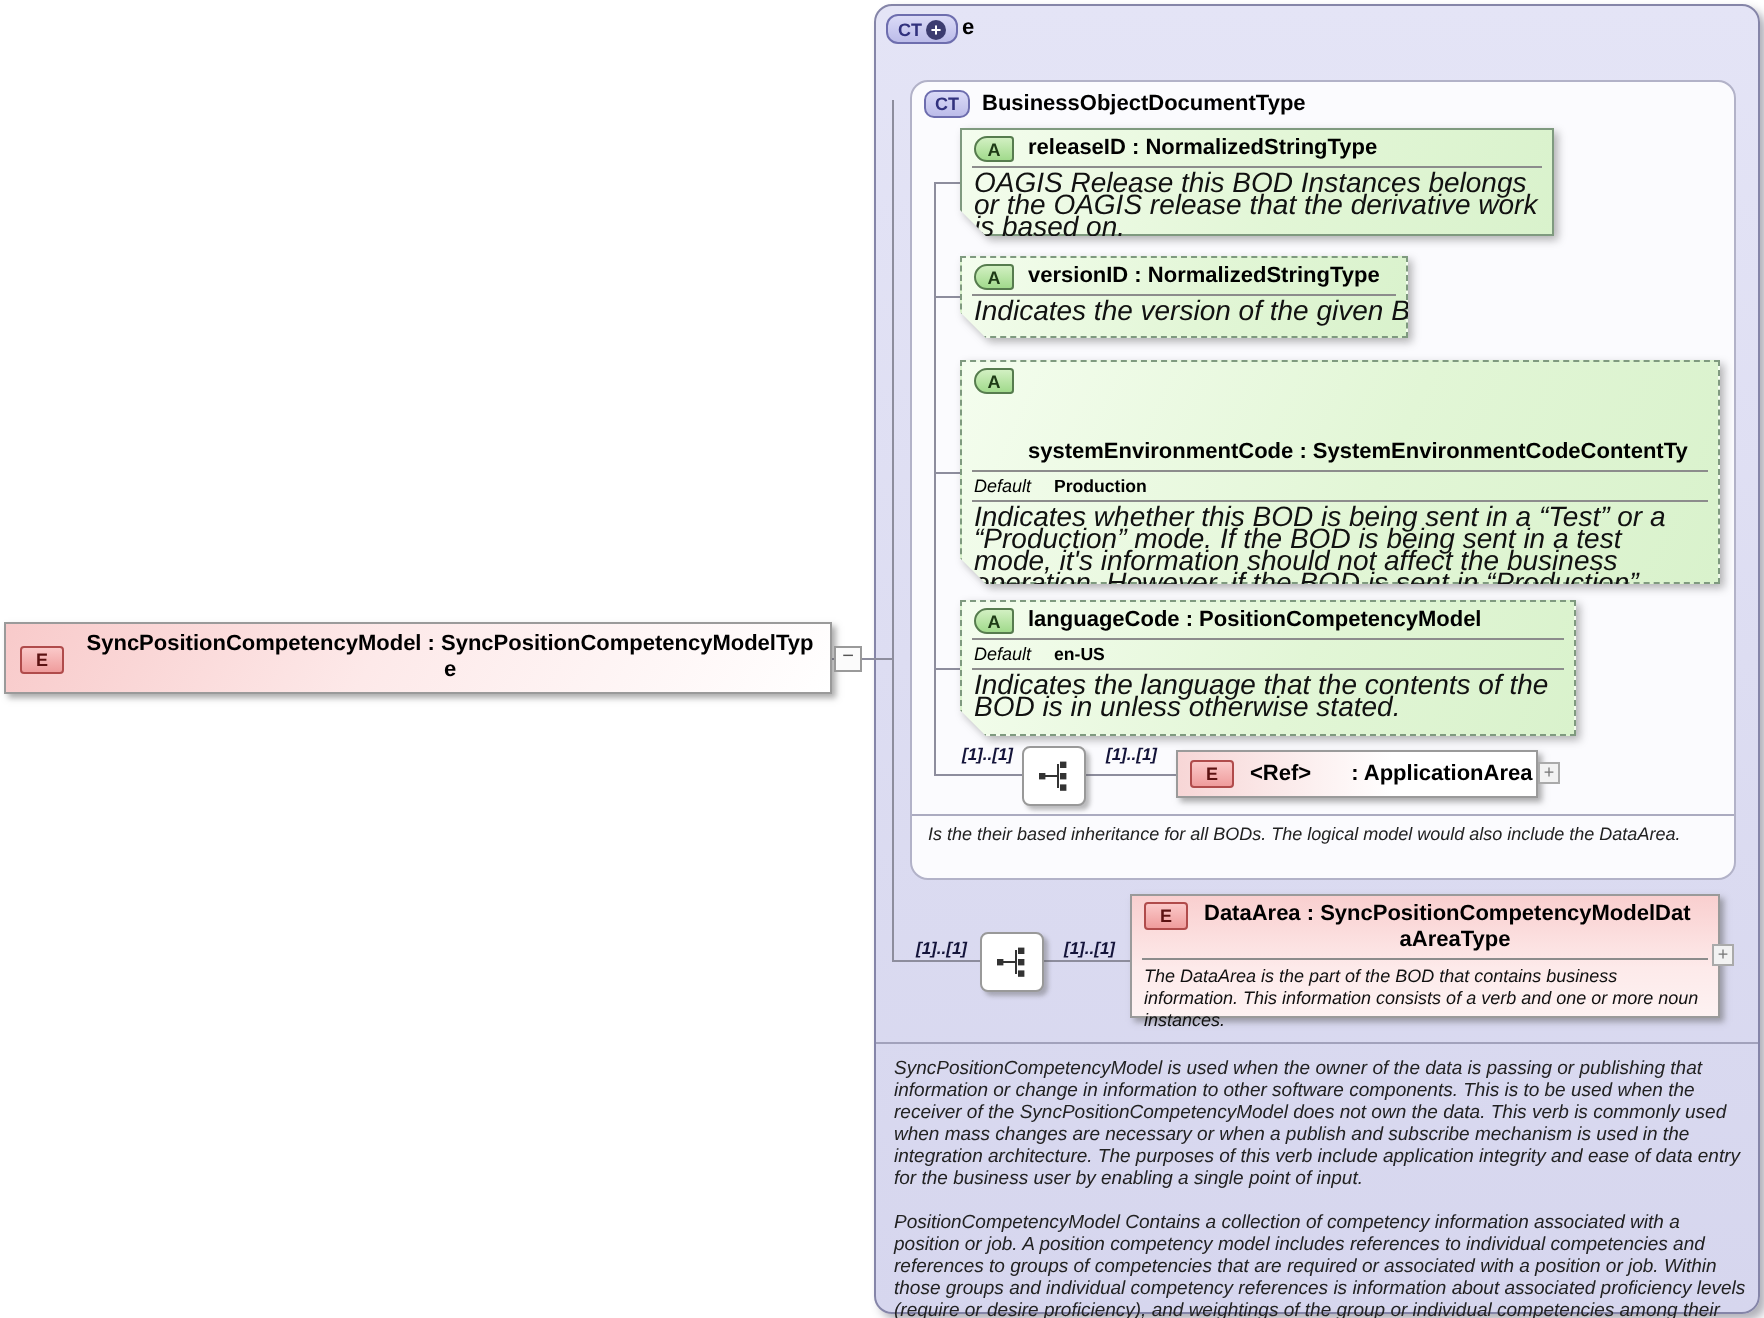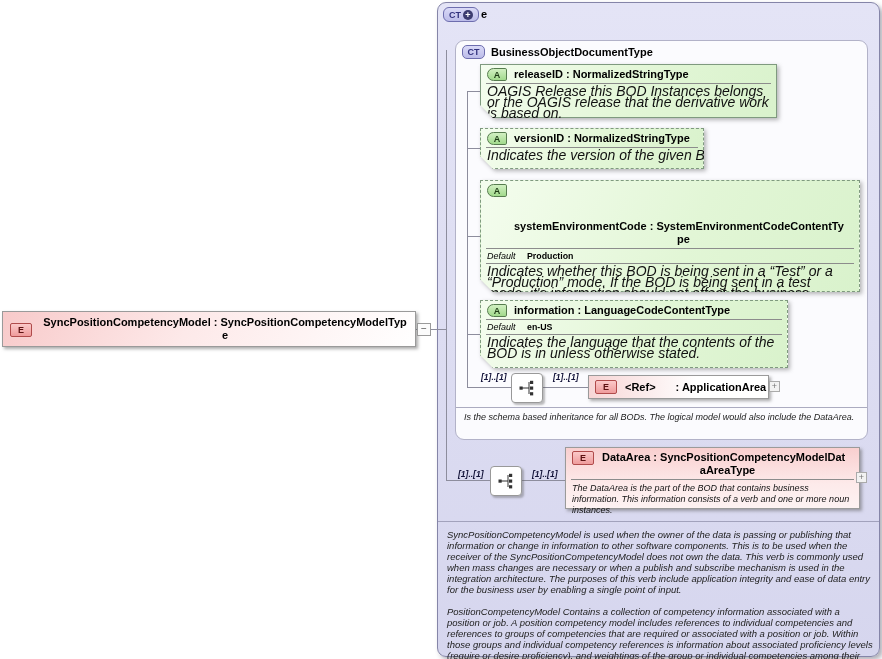--- a/index.html
+++ b/index.html
@@ -105,38 +105,37 @@
       <div class="note nowrap">Indicates the version of the given BOD definition.</div>
     </div>
   </div>
 
   <div class="attr-wrap" style="left:480px;top:180px;width:380px;height:112px;">
     <div class="attr dashed">
       <div class="attr-title">
           <span class="badge a">A</span>
         <div class="title" style="flex:1;margin-top:36px;">
           <div class="nowrap">systemEnvironmentCode : SystemEnvironmentCodeContentTy</div>
-          <div class="center">pe</div>
         </div>
       </div>
       <div class="sep"></div>
       <div class="defrow">
         <span class="lab">Default</span>
         <span class="val">Production</span>
       </div>
       <div class="sep"></div>
       <div class="note">Indicates whether this BOD is being sent in a “Test” or a “Production” mode. If the BOD is being sent in a test mode, it's information should not affect the business operation. However, if the BOD is sent in “Production” mode it is assumed that all test has been complete and the contents of the BOD are to affect the operation of the receiving business application(s).</div>
     </div>
   </div>
 
   <div class="attr-wrap" style="left:480px;top:300px;width:308px;height:68px;">
     <div class="attr dashed">
       <div class="attr-title">
           <span class="badge a">A</span>
-        <div class="title nowrap">information : LanguageCodeContentType</div>
+        <div class="title nowrap">languageCode : PositionCompetencyModel</div>
       </div>
       <div class="sep"></div>
       <div class="defrow">
         <span class="lab">Default</span>
         <span class="val">en-US</span>
       </div>
       <div class="sep"></div>
       <div class="note">Indicates the language that the contents of the BOD is in unless otherwise stated.</div>
     </div>
   </div>
@@ -154,21 +153,21 @@
   </div>
   <div class="card" style="left:553px;top:372px;">[1]..[1]</div>
   <div class="abs pinknode refnode" style="left:588px;top:375px;width:181px;height:24px;">
     <span class="badge e">E</span>
     <span class="title nowrap" style="margin-right:12px;">&lt;Ref&gt;</span>
     <span class="title nowrap">: ApplicationArea</span>
   </div>
   <div class="toggle plus" style="left:769px;top:381px;">+</div>
 
   <div class="hline" style="left:456px;top:407px;width:411px;height:1px;background:#ababc0;"></div>
-  <div class="abs ann" style="left:464px;top:412px;width:402px;font-size:9px;">Is the schema based inheritance for all BODs. The logical model would also include the DataArea.</div>
+  <div class="abs ann" style="left:464px;top:412px;width:402px;font-size:9px;">Is the their based inheritance for all BODs. The logical model would also include the DataArea.</div>
 
   <div class="card" style="left:458px;top:469px;">[1]..[1]</div>
   <div class="seqbox" style="left:490px;top:466px;">
     <svg width="18" height="18" viewBox="0 0 18 18">
       <line x1="3" y1="9" x2="11" y2="9" stroke="#333" stroke-width="1"></line>
       <line x1="11" y1="3" x2="11" y2="15" stroke="#333" stroke-width="1"></line>
       <rect x="1.5" y="7.5" width="3.2" height="3.2" fill="#333"></rect>
       <rect x="12" y="1.8" width="3.2" height="3.2" fill="#333"></rect>
       <rect x="12" y="7.5" width="3.2" height="3.2" fill="#333"></rect>
       <rect x="12" y="13.2" width="3.2" height="3.2" fill="#333"></rect>

